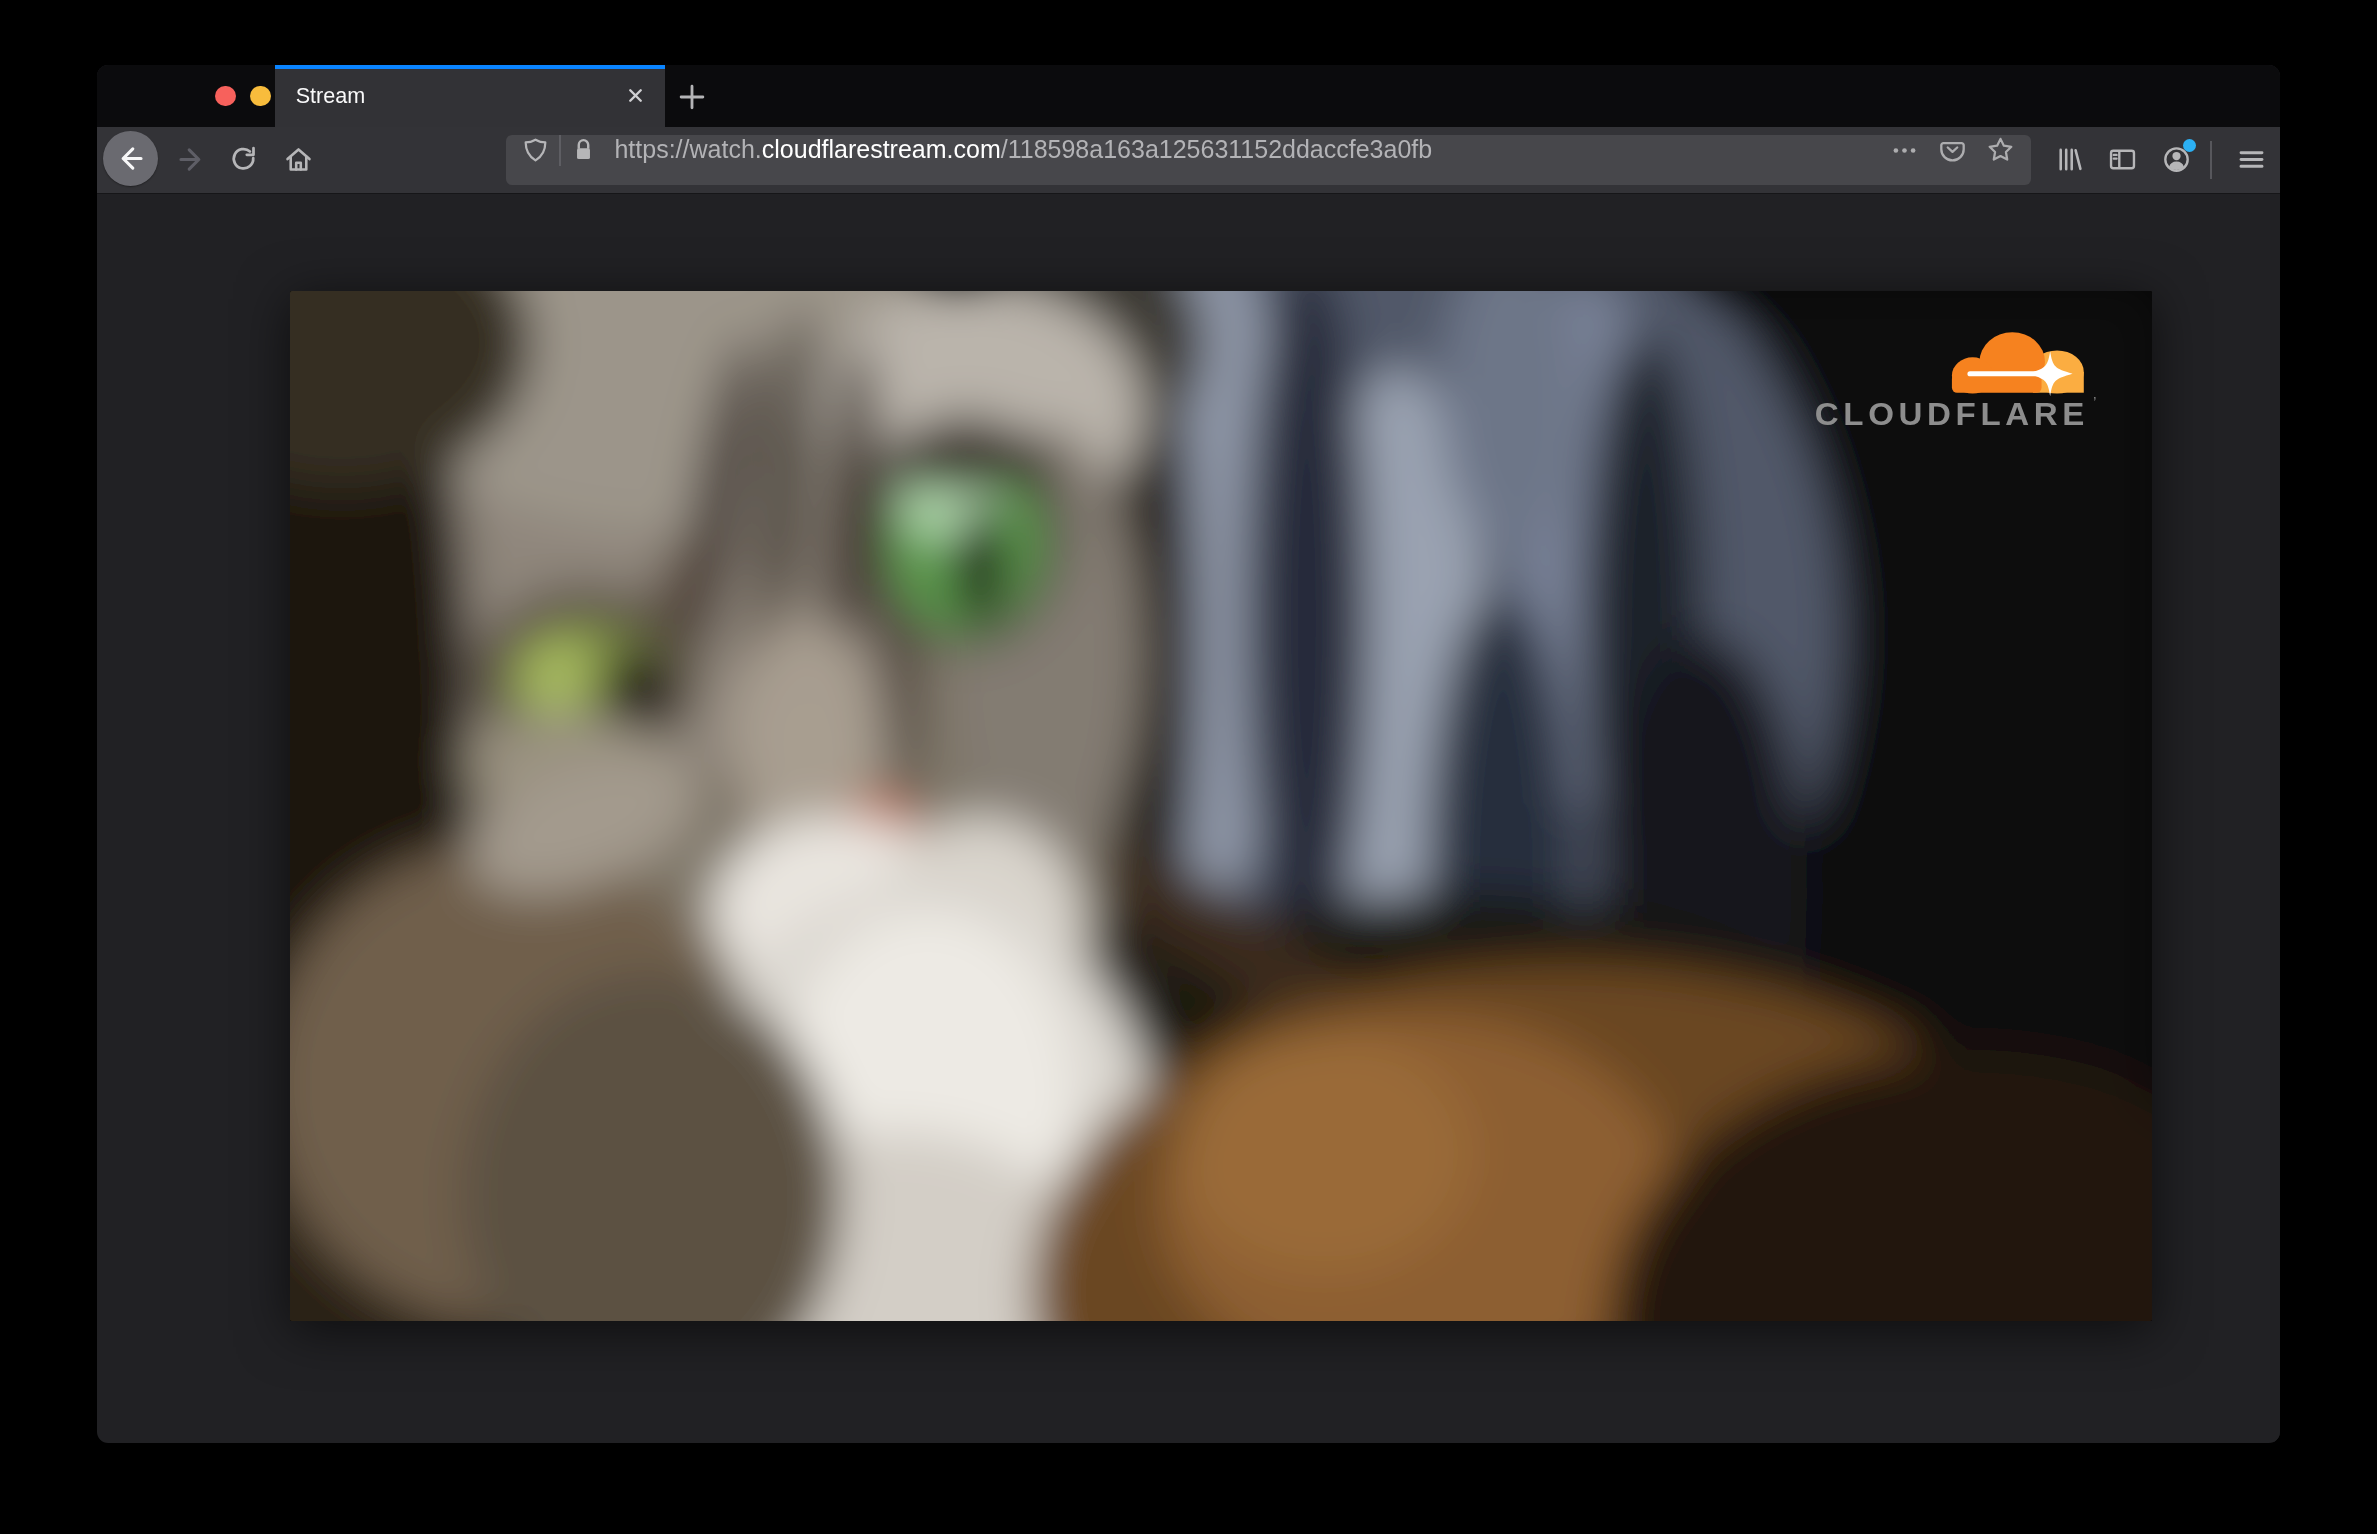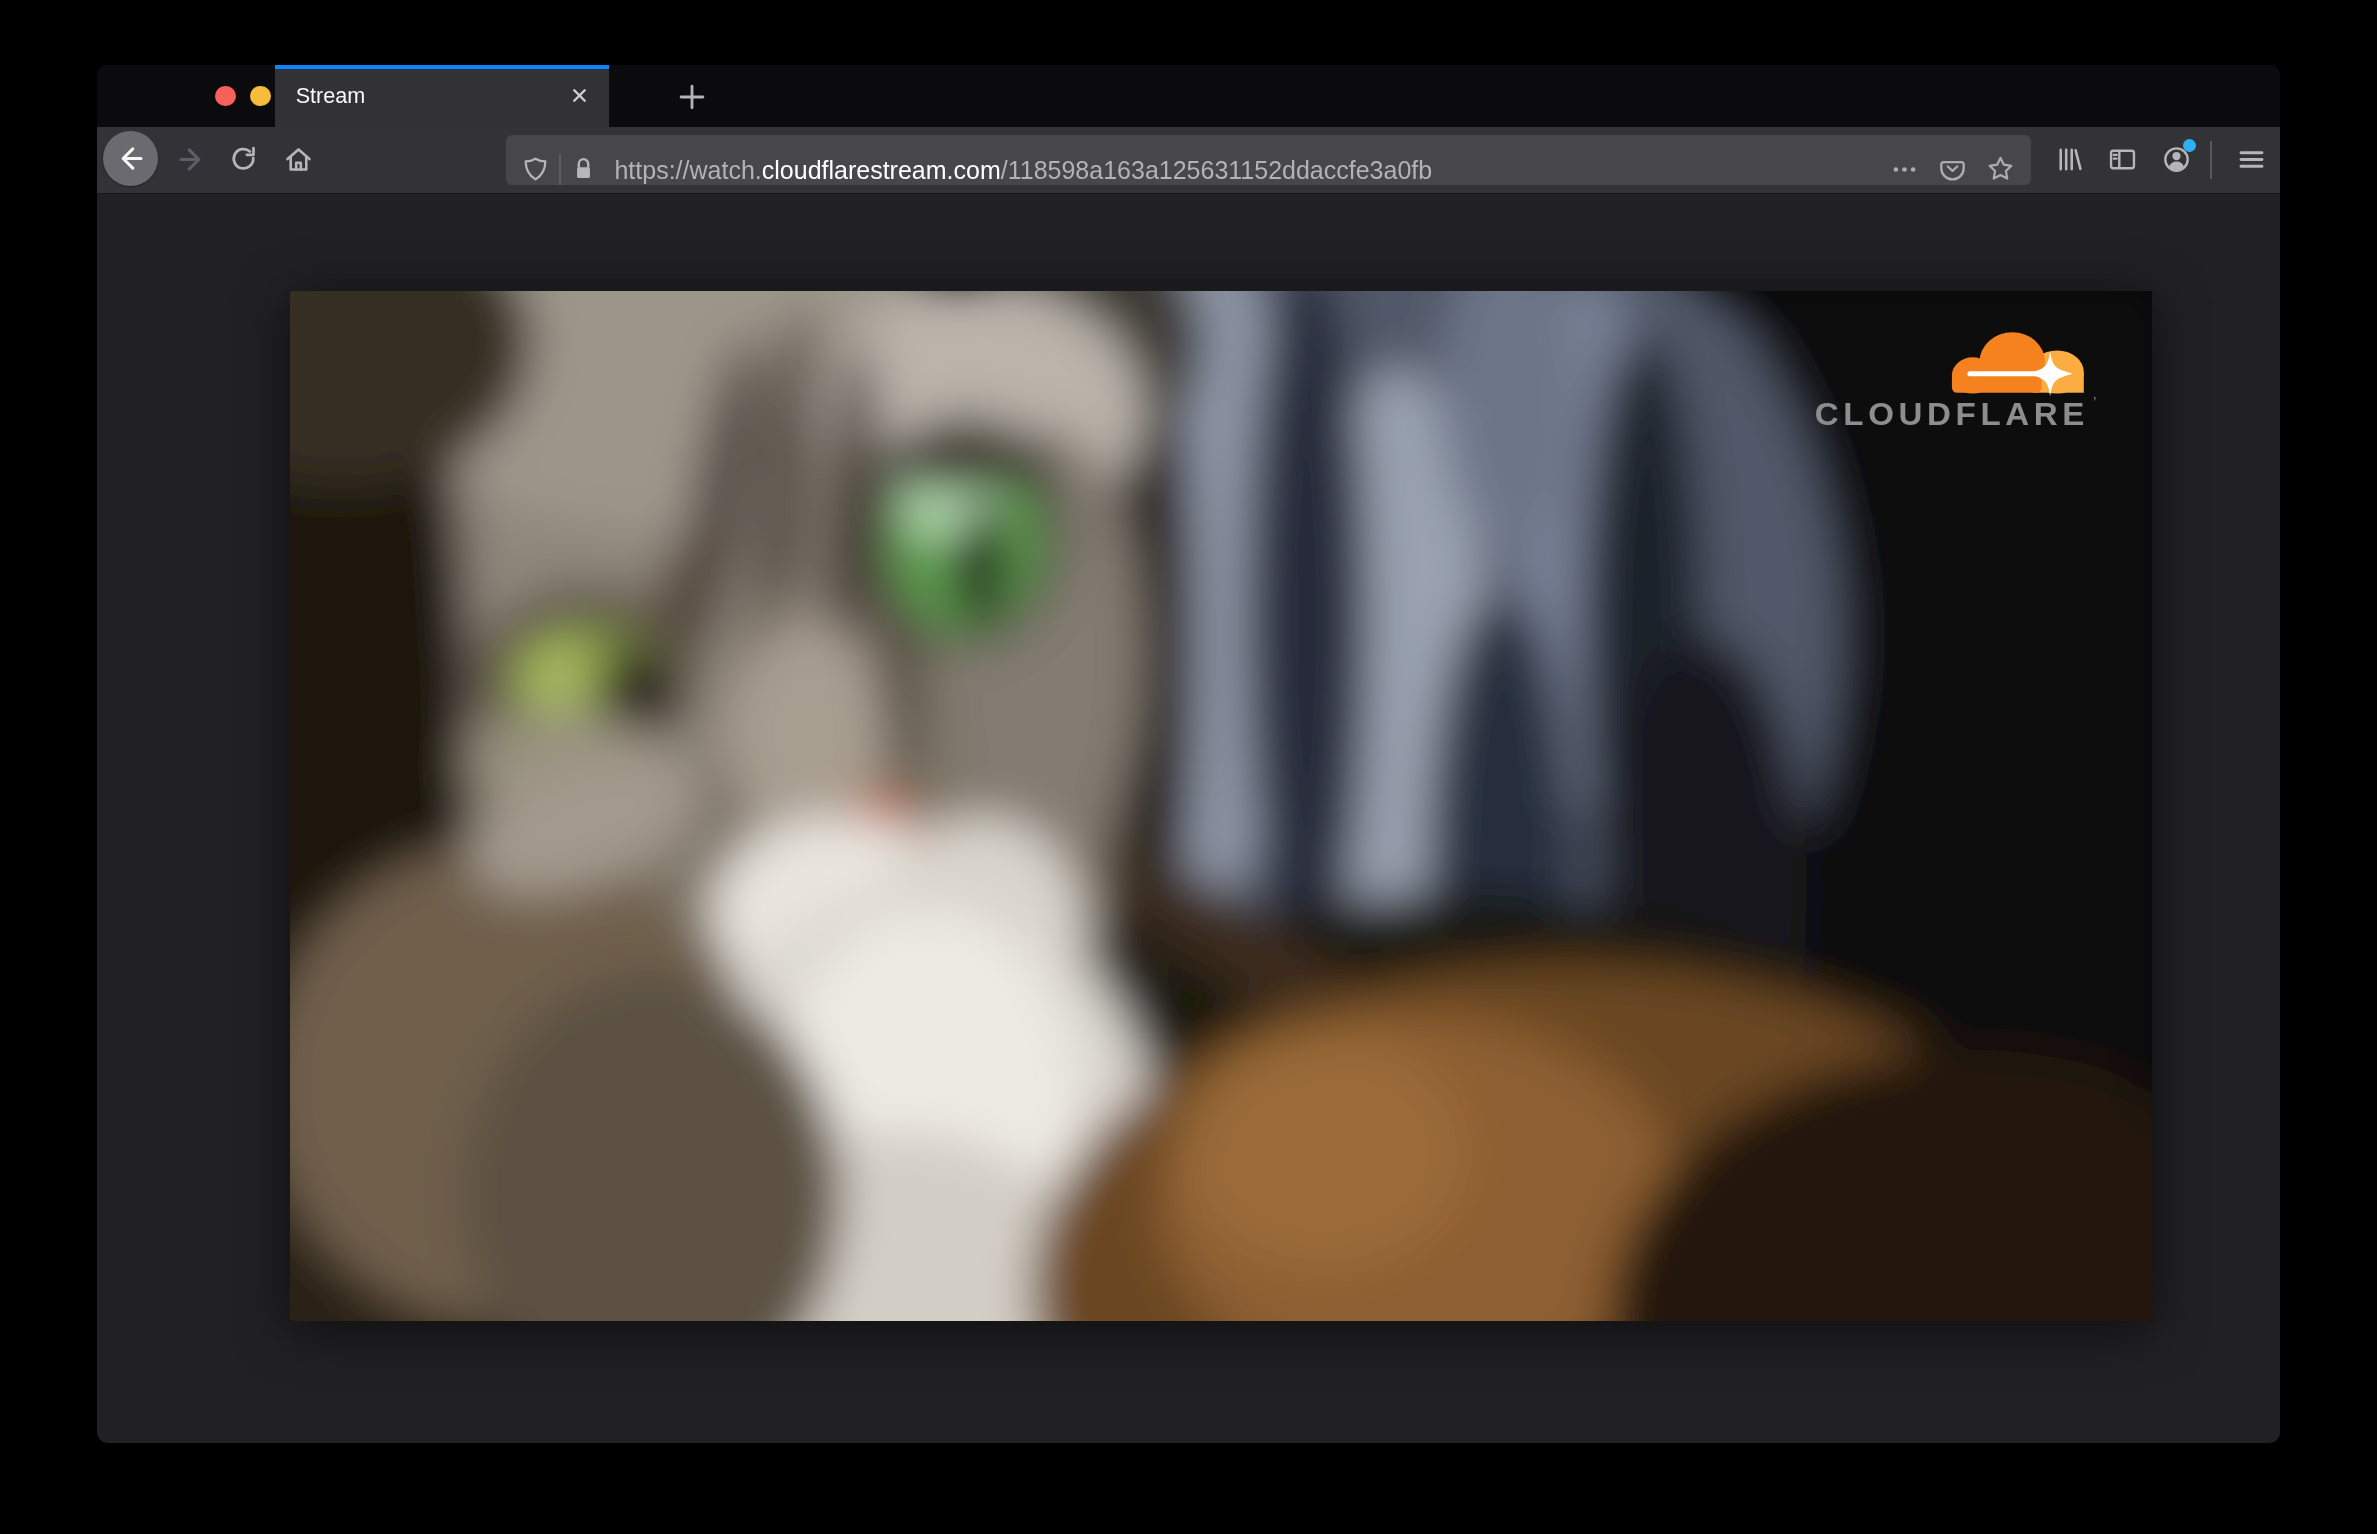--- a/index.html
+++ b/index.html
@@ -6,34 +6,34 @@
   .stage{position:relative;width:2377px;height:1534px;background:#000;overflow:hidden;
          font-family:"Liberation Sans","DejaVu Sans",sans-serif;}
   .window{position:absolute;left:97px;top:65px;width:2183px;height:1378px;
           background:#212124;border-radius:11.2px;overflow:hidden;}
   
   .tabbar{position:absolute;left:0;top:0;width:100%;height:62px;background:#0b0b0d;}
   .light{position:absolute;top:20.7px;width:20.7px;height:20.7px;border-radius:50%;}
   .light.red{left:118px;background:#f7615c;}
   .light.yellow{left:153px;background:#f8bc3c;}
   .light.green{left:187px;background:#33c748;}
-  .tab{position:absolute;left:178px;top:0;width:334px;height:62px;background:#323236;text-align:center;}
+  .tab{position:absolute;left:178px;top:0;width:390px;height:62px;background:#323236;text-align:center;}
   .tab-accent{position:absolute;left:0;top:0;width:100%;height:4.3px;background:#0a84ff;}
   .tab-title{position:absolute;left:20.7px;top:0;line-height:62px;font-size:21.6px;color:#f9f9fa;}
   .tab-close{position:absolute;right:15.5px;top:16.4px;width:29px;height:29px;}
   .newtab{position:absolute;left:578px;top:14.7px;width:34px;height:34px;}
   
   .navbar{position:absolute;left:0;top:62px;width:100%;height:66px;background:#333337;
           border-bottom:1.7px solid #161618;}
   .navbtn{position:absolute;top:16.4px;width:33px;height:33px;}
   .backcircle{position:absolute;left:6px;top:4.3px;width:55px;height:55px;border-radius:50%;
               background:#6a6a70;box-shadow:0 0.9px 1.7px rgba(0,0,0,.4);}
   .backcircle svg{position:absolute;left:11.2px;top:11.2px;}
   .urlbar{position:absolute;left:409px;top:7.8px;width:1525px;height:50px;background:#47474b;
-          border-radius:6px;display:flex;align-items:flex-end;}
+          border-radius:6px;display:flex;align-items:flex-start;}
   .urlbar .icon36{width:31px;height:31px;flex:0 0 auto;}
   .uv-divider{width:1.7px;height:31px;background:#5e5e63;margin:0 6.9px 0 8.6px;flex:0 0 auto;}
   .urltext{margin-left:15.5px;font-size:25px;white-space:nowrap;flex:1 1 auto;overflow:hidden;}
   .url-dim{color:#b3b3b6;}
   .url-domain{color:#ffffff;}
   .actions{display:flex;align-items:center;gap:17px;margin-right:15.5px;flex:0 0 auto;}
   .tb-divider{position:absolute;left:2113px;top:13.8px;width:1.7px;height:38px;background:#57575c;}
   .notif-dot{position:absolute;right:-3.4px;top:-4.3px;width:13px;height:13px;border-radius:50%;
              background:#2cb0f3;}
   

